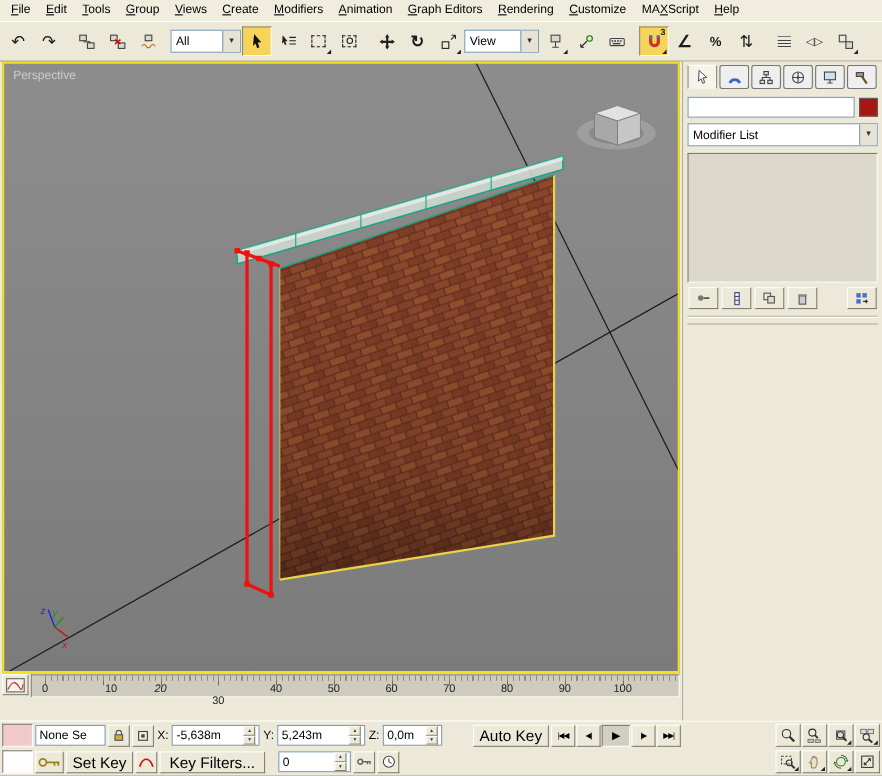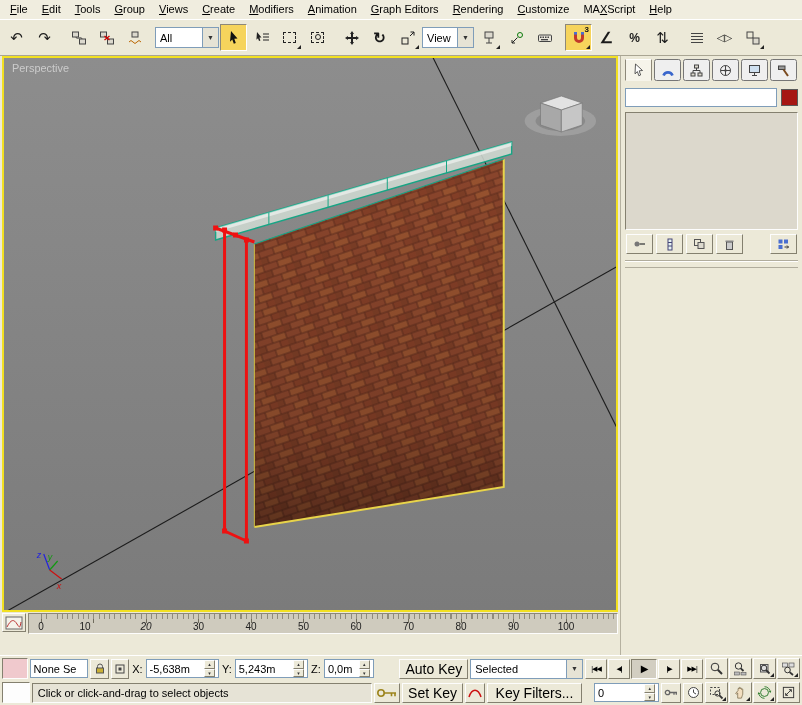--- a/index.html
+++ b/index.html
@@ -170,21 +170,21 @@
       </svg>
   </button>
   <button class="tb-btn" style="font-weight:bold">↻</button>
   <button class="tb-btn flyout">
     <svg class="i" viewBox="0 0 16 16">
         <rect x="2" y="8" width="6" height="6" fill="none" stroke="#222"></rect>
         <path d="M14 2 L10 6 M14 2 H10.5 M14 2 V5.5" stroke="#222" fill="none"></path>
       </svg>
   </button>
 
-  <div class="combo" style="width:52px">
+  <div class="combo" style="width:68px">
     <span class="combo-text">View</span>
     <span class="combo-arrow">▼</span>
   </div>
 
   <button class="tb-btn flyout">
     <svg class="i" viewBox="0 0 16 16">
         <rect x="4" y="2" width="8" height="6" fill="#dcd9ce" stroke="#444"></rect>
         <path d="M8 8 V13 M5 13 H11" stroke="#444" fill="none"></path>
       </svg>
   </button>
@@ -323,23 +323,23 @@
 
     <div class="track-bar">
       <button class="tb-curve-btn r">
         <svg width="18" height="14" viewBox="0 0 18 14">
             <rect x="1" y="1" width="16" height="12" fill="#f4f2ea" stroke="#666"></rect>
             <path d="M2 11 C6 3 9 3 12 8 S15 11 16 6" fill="none" stroke="#b33"></path>
           </svg>
       </button>
       <div class="ruler">
           <span class="tick-num" style="left: 12px;">0</span>
-          <span class="tick-num" style="left: 56px;">10</span>
+          <span class="tick-num" style="left: 72px;">10</span>
           <span class="tick-num" style="left: 117px; font-style: italic;">20</span>
-          <span class="tick-num" style="left: 169.5px;">30</span>
+          <span class="tick-num" style="left: 169.5px; margin-top: 11px;">30</span>
           <span class="tick-num" style="left: 222px;">40</span>
           <span class="tick-num" style="left: 274.5px;">50</span>
           <span class="tick-num" style="left: 327px;">60</span>
           <span class="tick-num" style="left: 379.5px;">70</span>
           <span class="tick-num" style="left: 432px;">80</span>
           <span class="tick-num" style="left: 484.5px;">90</span>
           <span class="tick-num" style="left: 537px;">100</span>
         </div>
     </div>
   </div>
@@ -388,20 +388,24 @@
             <line x1="6.5" y1="5.5" x2="11" y2="12" stroke="#7a4a1e" stroke-width="2"></line>
           </svg>
       </button>
     </div>
 
     <div class="cp-name-row">
       <input class="cp-name-input" value="" style="">
       <div class="swatch"></div>
     </div>
 
+    <div class="combo cp-combo">
+      <span class="combo-text">Modifier List</span>
+      <span class="combo-arrow">▼</span>
+    </div>
 
     <div class="cp-stack s"></div>
 
     <div class="cp-stack-btns">
       <button class="cp-sbtn r">
         <svg width="13" height="12" viewBox="0 0 13 12">
             <circle cx="4" cy="6" r="2.5" fill="#777"></circle>
             <line x1="6.5" y1="6" x2="12" y2="6" stroke="#555" stroke-width="1.5"></line>
           </svg>
       </button>
@@ -479,24 +483,20 @@
     <span class="sb-label">Z:</span>
     <div class="field coord" style="width:54px">
       <span>0,0m</span>
       <span class="spin">
           <span>▴</span>
           <span>▾</span>
         </span>
     </div>
     <span class="spacer26"></span>
     <button class="sb-btn r">Auto Key</button>
-    <div class="combo" style="width:124px;height:20px">
-      <span class="combo-text">Selected</span>
-      <span class="combo-arrow">▼</span>
-    </div>
     <div style="display:flex;gap:1px">
         <button class="pb-btn r">|◀◀</button>
         <button class="pb-btn r">◀|</button>
         <button class="pb-btn r play">▶</button>
         <button class="pb-btn r">|▶</button>
         <button class="pb-btn r">▶▶|</button>
       </div>
     <div class="nav-group">
       <button class="nav-btn r">
         <svg width="15" height="15" viewBox="0 0 15 15">
@@ -525,23 +525,20 @@
             <rect x="8" y="2" width="5" height="4" fill="#ddd" stroke="#555" stroke-width="0.7"></rect>
             <circle cx="6.5" cy="9" r="2.8" fill="none" stroke="#333"></circle>
             <line x1="8.6" y1="11.1" x2="12" y2="14" stroke="#333" stroke-width="1.8"></line>
           </svg>
       </button>
     </div>
   </div>
 
   <div class="sb-row">
     <div class="mini-listener white s"></div>
-    <div class="prompt-field">
-      <span>Click or click-and-drag to select objects</span>
-    </div>
     <button class="key-btn r">
       <svg width="22" height="12" viewBox="0 0 22 12">
           <circle cx="5" cy="6" r="3.2" fill="none" stroke="#9c841c" stroke-width="1.6"></circle>
           <path d="M8.2 6 H20 M15.5 6 v3.2 M19 6 v3.2" stroke="#9c841c" stroke-width="1.6" fill="none"></path>
         </svg>
     </button>
     <button class="sb-btn r">Set Key</button>
     <button class="sb-btn icon-btn r">
       <svg width="14" height="12" viewBox="0 0 14 12">
           <path d="M1 10 C4 1 10 1 13 10" fill="none" stroke="#c11" stroke-width="1.5"></path>

